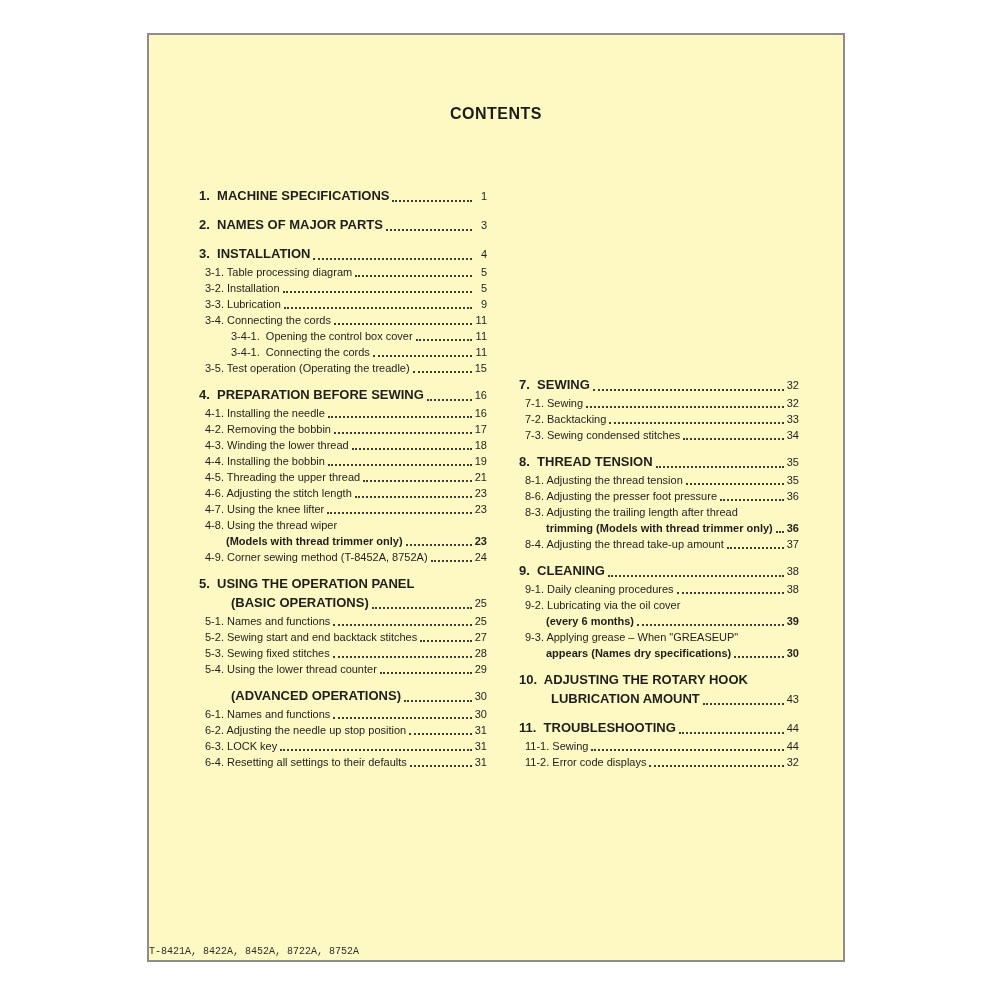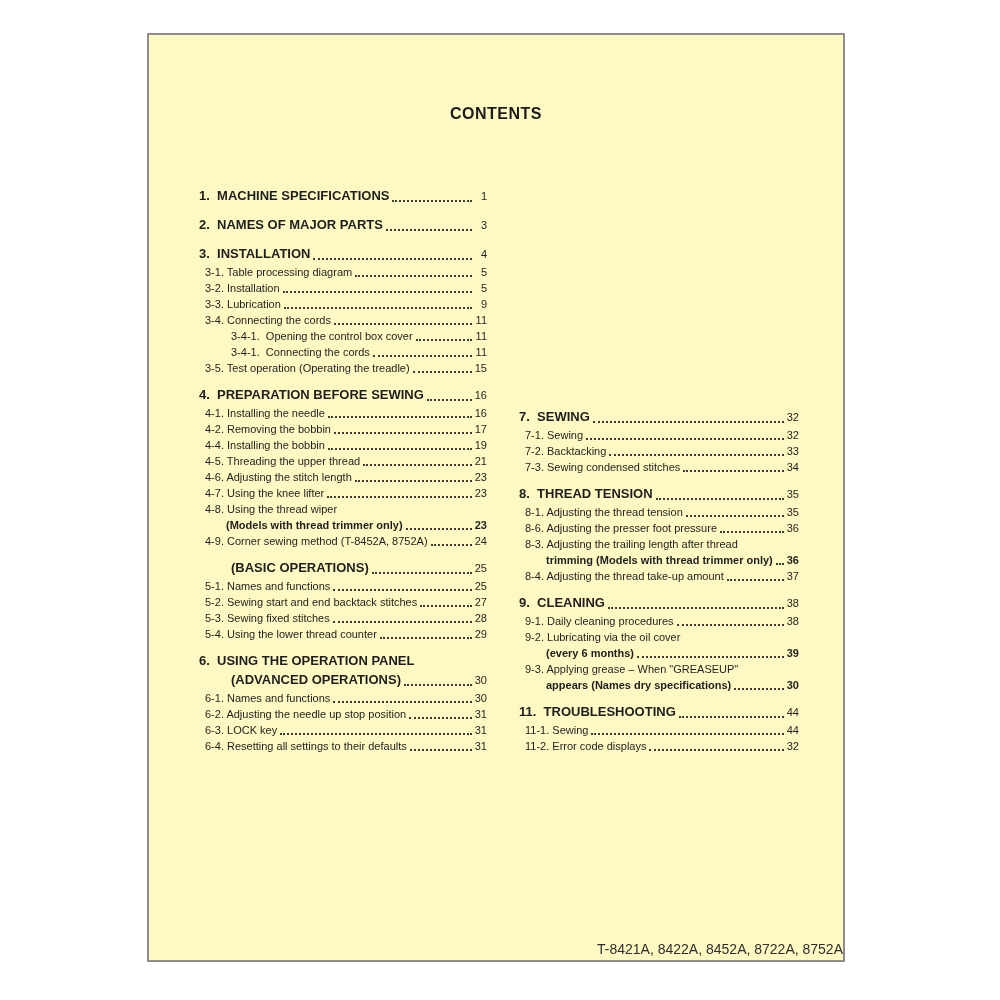--- a/index.html
+++ b/index.html
@@ -66,23 +66,23 @@
   .pagenum {
     flex: 0 0 auto;
     min-width: 13px;
     text-align: right;
   }
 
   .footer {
     position: absolute;
     bottom: 3px; left: 0;
     width: 100%;
-    text-align: right;
-    font-family: Liberation Sans, sans-serif;
-    font-size: 14px;
+    text-align: left;
+    font-family: Liberation Mono, monospace;
+    font-size: 10px;
     color: #2e2e2e;
   }
 </style>
 </head>
 <body>
 
 <div class="page">
   <h1 class="title">CONTENTS</h1>
 
   <div class="columns">
@@ -173,20 +173,27 @@
         </div>
         <div class="entry sub">
           <div class="row">
             <span class="label">4-2. Removing the bobbin</span>
             <span class="dots"></span>
             <span class="pagenum">17</span>
           </div>
         </div>
         <div class="entry sub">
           <div class="row">
+            <span class="label">4-3. Winding the lower thread</span>
+            <span class="dots"></span>
+            <span class="pagenum">18</span>
+          </div>
+        </div>
+        <div class="entry sub">
+          <div class="row">
             <span class="label">4-4. Installing the bobbin</span>
             <span class="dots"></span>
             <span class="pagenum">19</span>
           </div>
         </div>
         <div class="entry sub">
           <div class="row">
             <span class="label">4-5. Threading the upper thread</span>
             <span class="dots"></span>
             <span class="pagenum">21</span>
@@ -217,20 +224,23 @@
           </div>
         </div>
         <div class="entry sub">
           <div class="row">
             <span class="label">4-9. Corner sewing method (T-8452A, 8752A)</span>
             <span class="dots"></span>
             <span class="pagenum">24</span>
           </div>
         </div>
         <div class="entry section">
+          <div class="row">
+            <span class="label">5.  USING THE OPERATION PANEL</span>
+          </div>
           <div class="row cont">
             <span class="label">(BASIC OPERATIONS)</span>
             <span class="dots"></span>
             <span class="pagenum">25</span>
           </div>
         </div>
         <div class="entry sub">
           <div class="row">
             <span class="label">5-1. Names and functions</span>
             <span class="dots"></span>
@@ -252,23 +262,20 @@
           </div>
         </div>
         <div class="entry sub">
           <div class="row">
             <span class="label">5-4. Using the lower thread counter</span>
             <span class="dots"></span>
             <span class="pagenum">29</span>
           </div>
         </div>
         <div class="entry section">
-          <div class="row">
-            <span class="label">6.  USING THE OPERATION PANEL</span>
-          </div>
           <div class="row cont">
             <span class="label">(ADVANCED OPERATIONS)</span>
             <span class="dots"></span>
             <span class="pagenum">30</span>
           </div>
         </div>
         <div class="entry sub">
           <div class="row">
             <span class="label">6-1. Names and functions</span>
             <span class="dots"></span>
@@ -393,20 +400,30 @@
             <span class="label">9-3. Applying grease – When "GREASEUP"</span>
           </div>
           <div class="row cont">
             <span class="label">appears (Names dry specifications)</span>
             <span class="dots"></span>
             <span class="pagenum">30</span>
           </div>
         </div>
         <div class="entry section">
           <div class="row">
+            <span class="label">10.  ADJUSTING THE ROTARY HOOK</span>
+          </div>
+          <div class="row cont">
+            <span class="label">LUBRICATION AMOUNT</span>
+            <span class="dots"></span>
+            <span class="pagenum">43</span>
+          </div>
+        </div>
+        <div class="entry section">
+          <div class="row">
             <span class="label">11.  TROUBLESHOOTING</span>
             <span class="dots"></span>
             <span class="pagenum">44</span>
           </div>
         </div>
         <div class="entry sub">
           <div class="row">
             <span class="label">11-1. Sewing</span>
             <span class="dots"></span>
             <span class="pagenum">44</span>

